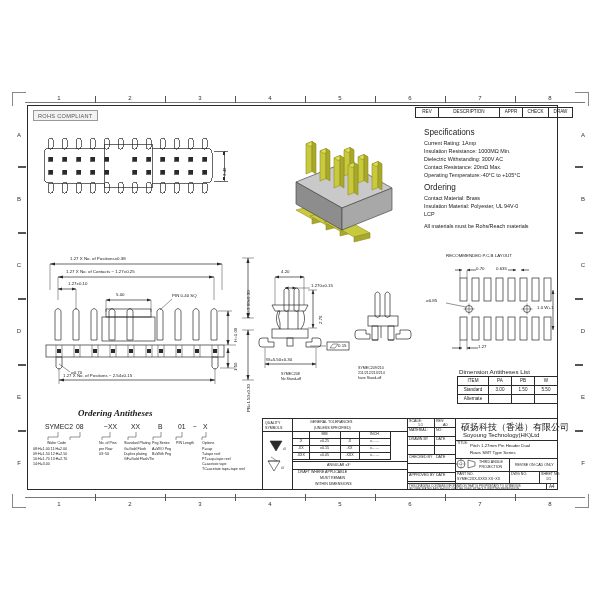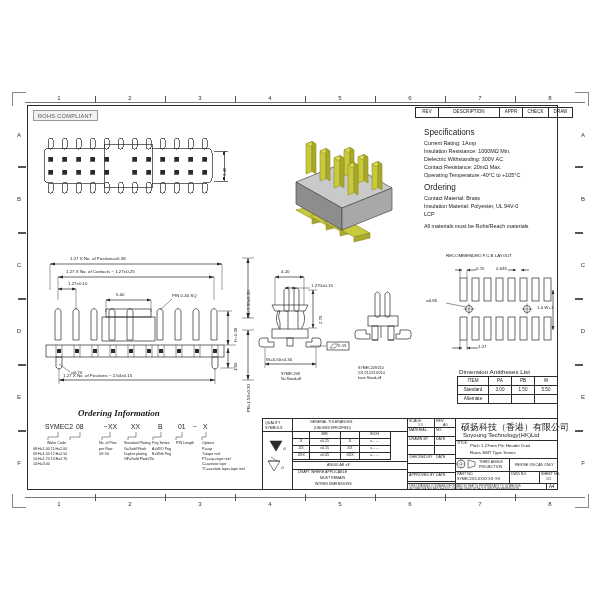--- a/index.html
+++ b/index.html
@@ -555,21 +555,21 @@
     </tr>
     <tr>
       <td style="height:8px;">Alternate</td>
       <td></td>
       <td></td>
       <td></td>
     </tr>
   </tbody>
     </table>
 
-  <div class="txt" style="left:78px;top:408px;font-size:9px;font-style:italic;font-weight:bold;font-family:'Liberation Serif',serif;">Ordering Information</div>
+  <div class="txt" style="left:78px;top:408px;font-size:9px;font-style:italic;font-weight:bold;font-family:'Liberation Serif',serif;">Ordering Antitheses</div>
 
   <div class="txt" style="left:45px;top:423px;font-size:6.8px;">SYMEC2</div>
   <div class="txt" style="left:76px;top:423px;font-size:6.8px;">08</div>
   <div class="txt" style="left:104px;top:423px;font-size:6.8px;">−XX</div>
   <div class="txt" style="left:131px;top:423px;font-size:6.8px;">XX</div>
   <div class="txt" style="left:158px;top:423px;font-size:6.8px;">B</div>
   <div class="txt" style="left:178px;top:423px;font-size:6.8px;">01</div>
   <div class="txt" style="left:193px;top:423px;font-size:6.8px;">−</div>
   <div class="txt" style="left:203px;top:423px;font-size:6.8px;">X</div>
 

